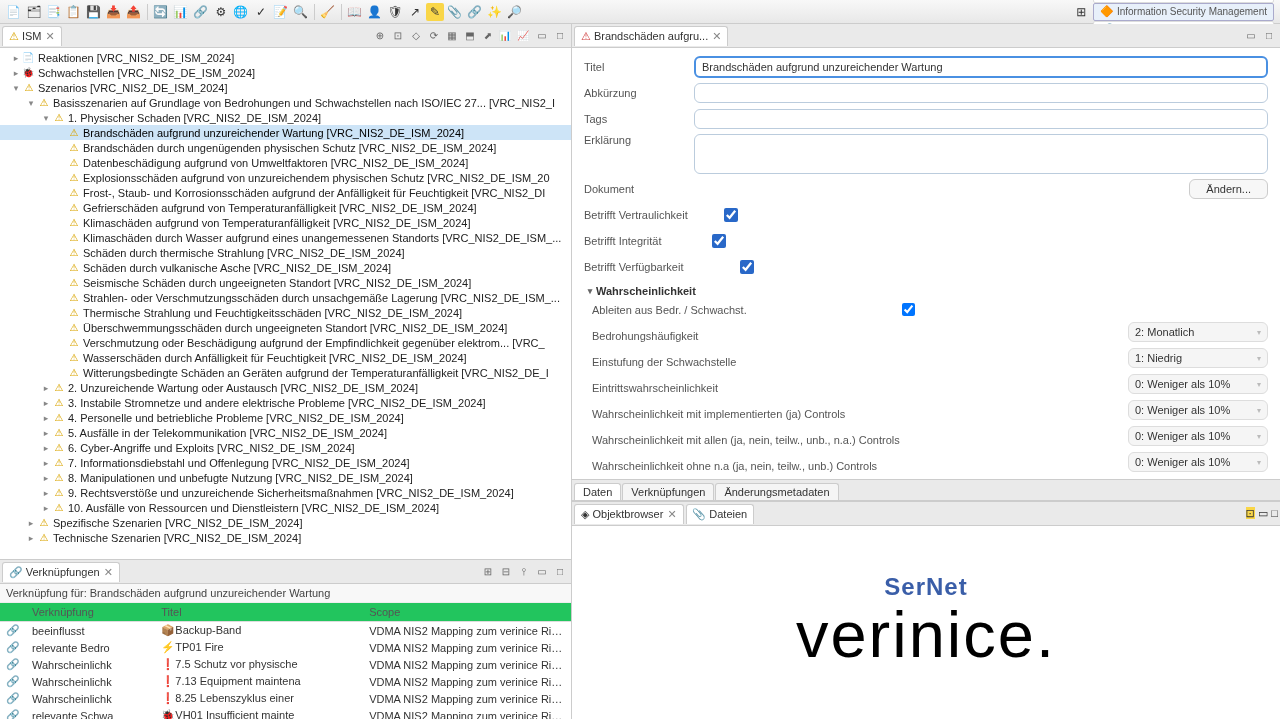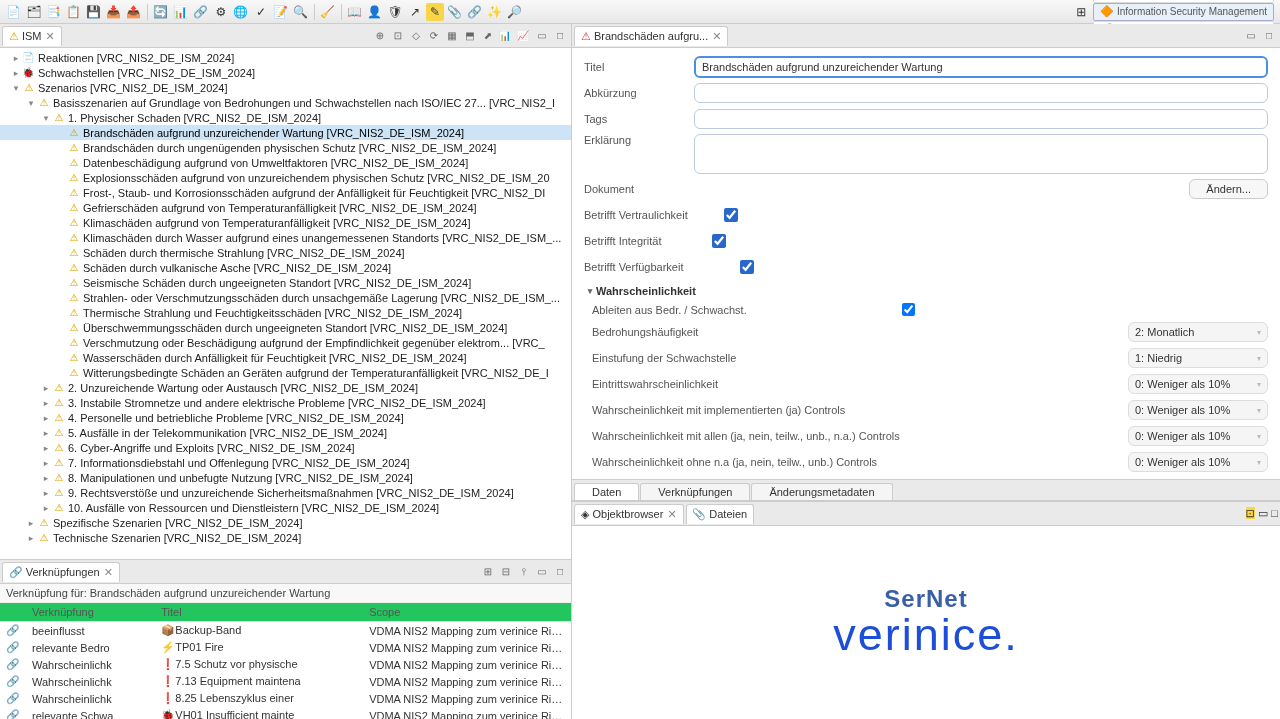--- a/index.html
+++ b/index.html
@@ -38,33 +38,33 @@
 .frow { display:flex; align-items:center; margin-bottom:4px; min-height:22px; }
 .frow .flabel { width:110px; font-size:11px; color:#555; }
 .frow input[type=text], .frow textarea { flex:1; border:1px solid #bcd; border-radius:6px; padding:3px 6px; font-size:11px; background:#fff; }
 .frow input.title-in { border:2px solid #4a90e2; }
 .frow textarea { height:40px; resize:none; }
 .frow .chk { width:14px; height:14px; accent-color:#2968c8; }
 .frow.doc .spc { flex:1; }
 .btn { border:1px solid #ccc; border-radius:6px; background:#f7f7f7; padding:3px 16px; font-size:11px; cursor:pointer; }
 .section-h { display:flex; align-items:center; padding:3px 0; font-size:11px; font-weight:bold; color:#333; cursor:pointer; }
 .section-h .car { width:12px; text-align:center; color:#666; font-size:9px; }
-.prob-row { display:flex; align-items:center; padding:3px 0 3px 8px; }
+.prob-row { display:flex; align-items:flex-end; padding:3px 0 3px 8px; }
 .prob-row .plabel { flex:1; font-size:11px; color:#555; }
 .sel-field { width:140px; border:1px solid #ddd; border-radius:6px; padding:3px 6px; font-size:11px; background:#f5f5f5; color:#999; display:flex; justify-content:space-between; align-items:center; }
 .sel-field .caret { font-size:8px; color:#bbb; }
 .bottom-tabs { display:flex; border-top:1px solid #ccc; border-bottom:1px solid #ccc; background:#eaeaea; height:22px; align-items:flex-end; padding:0 2px; }
-.btab { padding:2px 17px; font-size:11px; border:1px solid #ccc; border-bottom:none; background:#f5f5f5; border-radius:3px 3px 0 0; margin-right:1px; cursor:pointer; }
+.btab { padding:2px 8px; font-size:11px; border:1px solid #ccc; border-bottom:none; background:#f5f5f5; border-radius:3px 3px 0 0; margin-right:1px; cursor:pointer; }
 .btab.active { background:#fff; }
 .obj-browser { flex:1; display:flex; flex-direction:column; }
 .ob-tabbar { height:24px; background:#eaeaea; border-bottom:1px solid #ccc; display:flex; align-items:center; padding:0 2px; }
 .ob-canvas { flex:1; display:flex; align-items:center; justify-content:center; background:#fff; }
 .logo { text-align:center; }
 .logo .s { font-size:24px; color:#3a5ea8; font-weight:600; letter-spacing:1px; }
-.logo .v { font-size:45px; color:#1d4ed8; font-weight:400; letter-spacing:2px; margin-top:-4px; }
+.logo .v { font-size:65px; color:#000000; font-weight:400; letter-spacing:2px; margin-top:-4px; }
 </style>
 </head>
 <body>
 
 <div class="toolbar">
   <span class="ticon">📄</span>
   <span class="ticon">🗂</span>
   <span class="ticon">📑</span>
   <span class="ticon">📋</span>
   <span class="ticon">💾</span>

